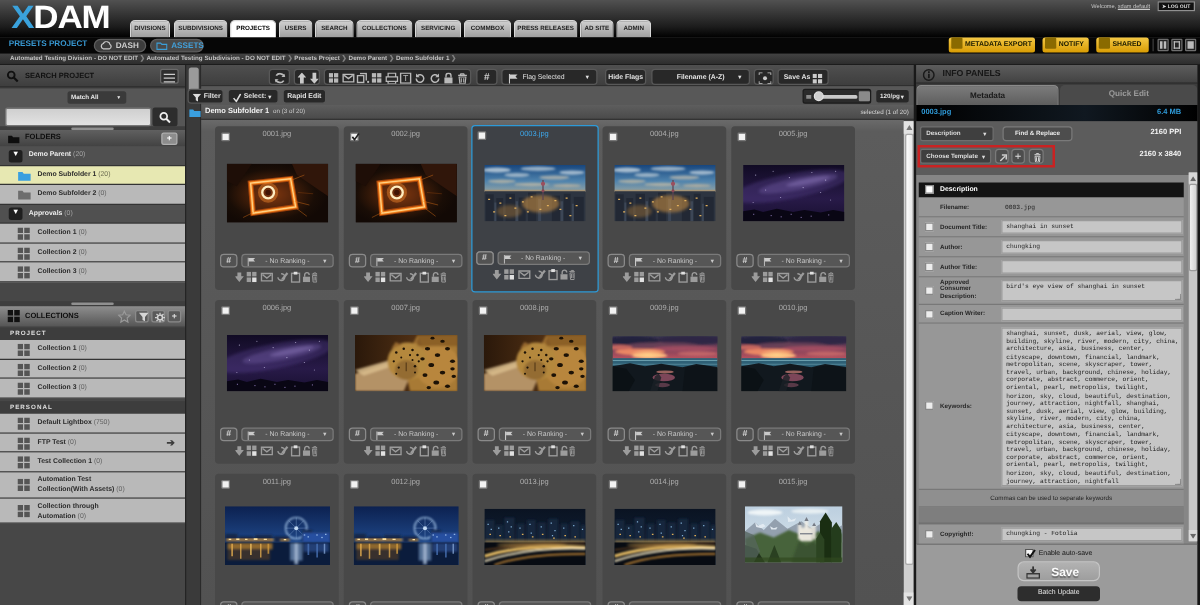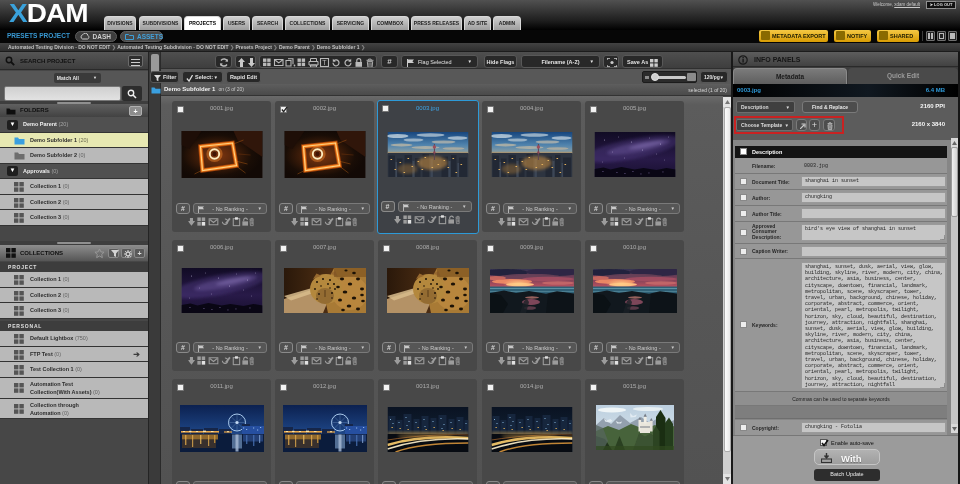--- a/index.html
+++ b/index.html
@@ -1120,20 +1120,20 @@
           <svg style="position:absolute;left:0px;top:-1px;" width="8" height="8" viewBox="0 0 8 8">
             <path d="M1 4l2 2.5L7 1" fill="none" stroke="#111" stroke-width="1.6"></path>
           </svg>
         </div>
     <span class="abs" style="left:98px;top:3.5px;font-size:5.5px;color:#111;">Enable auto-save</span>
     <div class="abs" style="left:81px;top:13px;width:66px;height:16px;background:linear-gradient(#b2b2b2,#9e9e9e);border:1px solid #c5c5c5;border-radius:5px;">
       <svg style="position:absolute;left:6px;top:3px;" width="11" height="10" viewBox="0 0 11 10">
             <path d="M5.5 0v4M3.5 2.5L5.5 5l2-2.5" fill="none" stroke="#333" stroke-width="1.4"></path>
             <rect x="0.5" y="6" width="10" height="3.5" fill="none" stroke="#333" stroke-width="1.1"></rect>
           </svg>
-      <span style="position:absolute;left:26px;top:3px;font-size:9.5px;font-weight:bold;color:#fafafa;text-shadow:0 1px 1px #666;">With</span>
+      <span style="position:absolute;left:26px;top:3px;font-size:9.5px;font-weight:bold;color:#fafafa;text-shadow:0 1px 1px #666;">Save</span>
     </div>
     <div class="abs" style="left:81px;top:33px;width:66px;height:12px;background:#2d2d2d;border-radius:3px;color:#e8e8e8;font-size:5.5px;text-align:center;line-height:11px;">Batch Update</div>
   </div>
 </div>
 <div class="abs" style="left:958px;top:52px;width:2px;height:432px;background:#161616;"></div>
 
 </div>
 
 </body></html>

